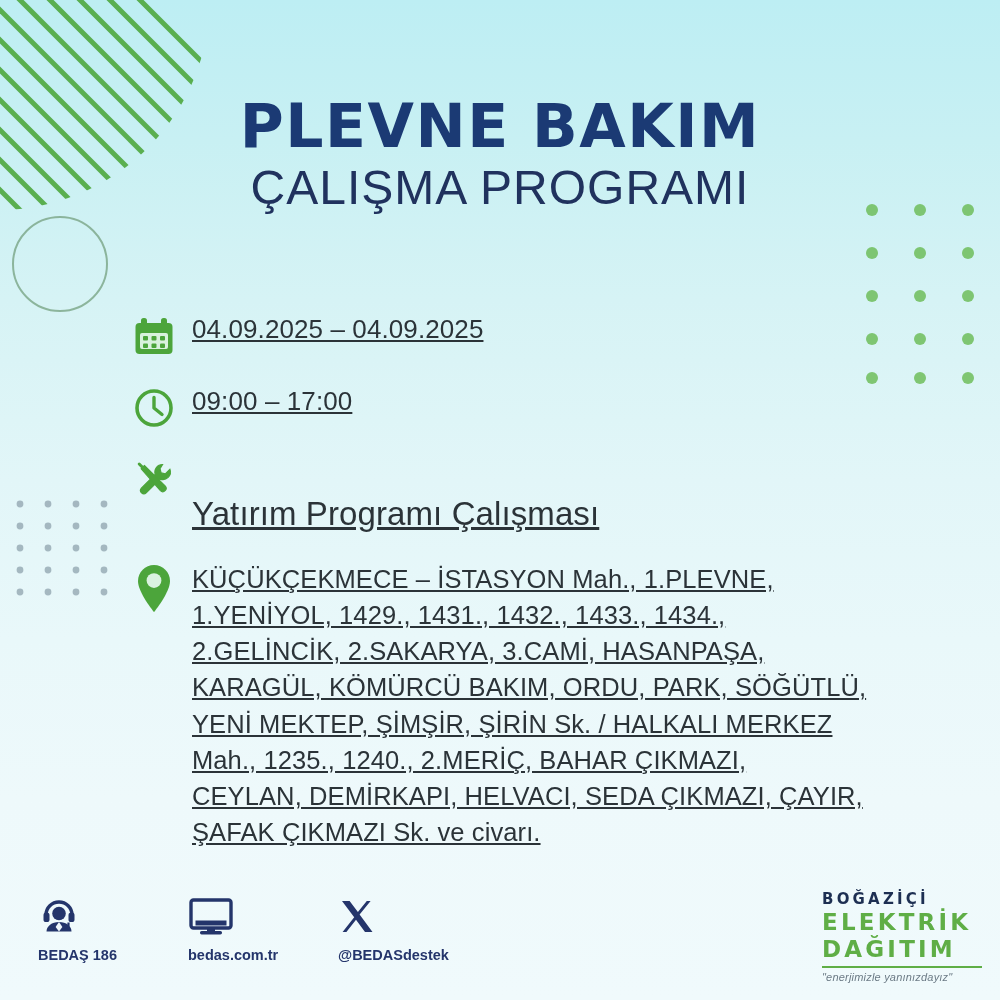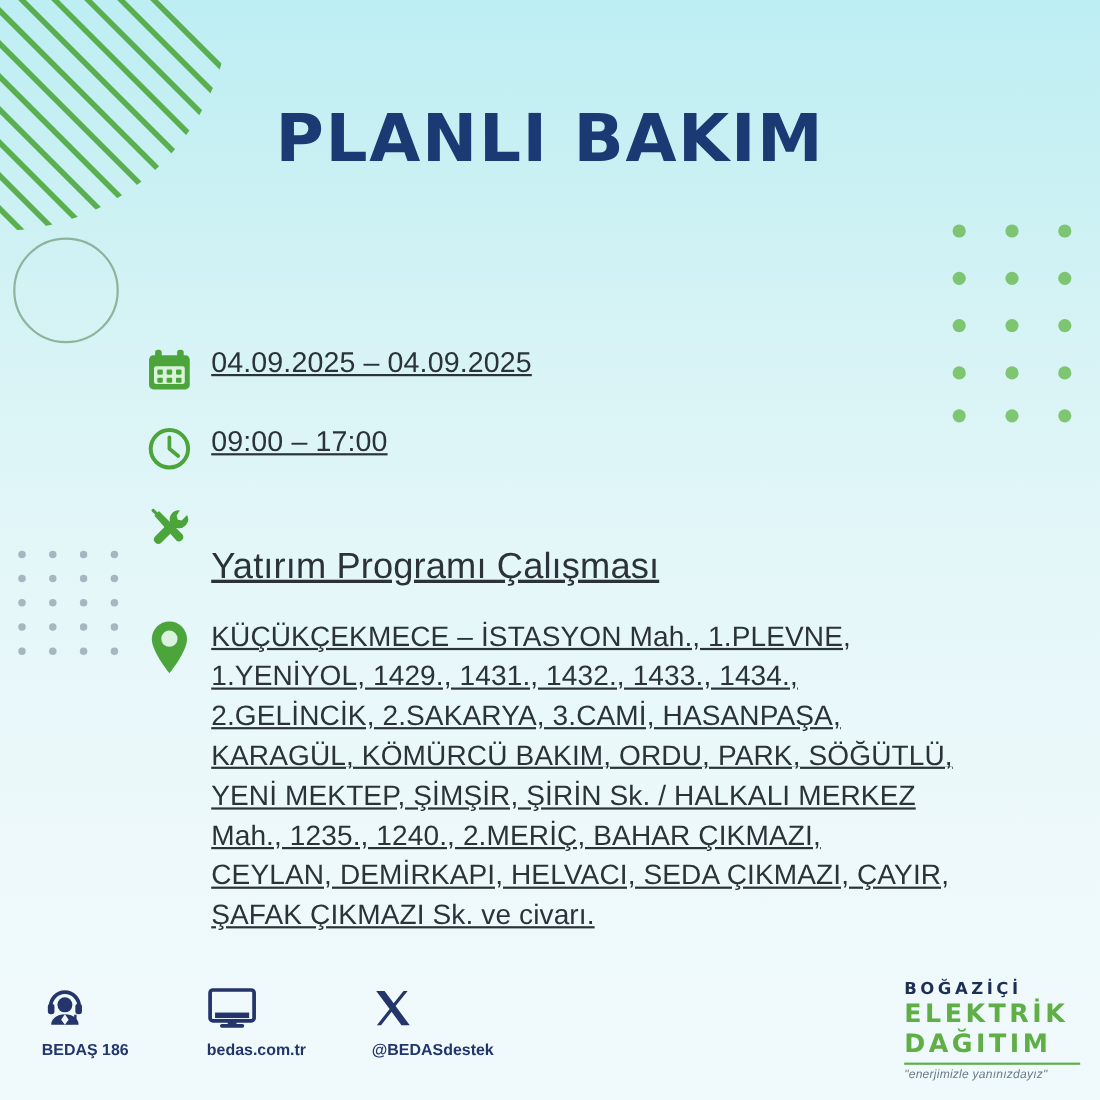--- a/index.html
+++ b/index.html
@@ -244,21 +244,22 @@
         <circle cx="68" cy="78" r="3.4"></circle>
         <circle cx="96" cy="78" r="3.4"></circle>
       <circle cx="12" cy="100" r="3.4"></circle>
         <circle cx="40" cy="100" r="3.4"></circle>
         <circle cx="68" cy="100" r="3.4"></circle>
         <circle cx="96" cy="100" r="3.4"></circle>
     </g>
   </svg>
 
   <div id="heading-block">
-    <div id="title-main">PLANLI BAKIM</div>
+    <div id="title-main">PLEVNE BAKIM</div>
+    <div id="title-sub">ÇALIŞMA PROGRAMI</div>
   </div>
 
   <div id="info-list">
 
     <div class="info-row" id="row-date">
       <div class="info-icon">
         <svg width="44" height="44" viewBox="0 0 44 44" aria-hidden="true">
           <rect x="9" y="4" width="6" height="11" rx="2.6" fill="#4ca53b"></rect>
           <rect x="29" y="4" width="6" height="11" rx="2.6" fill="#4ca53b"></rect>
           <rect x="3.5" y="9" width="37" height="31" rx="4" fill="#4ca53b"></rect>

